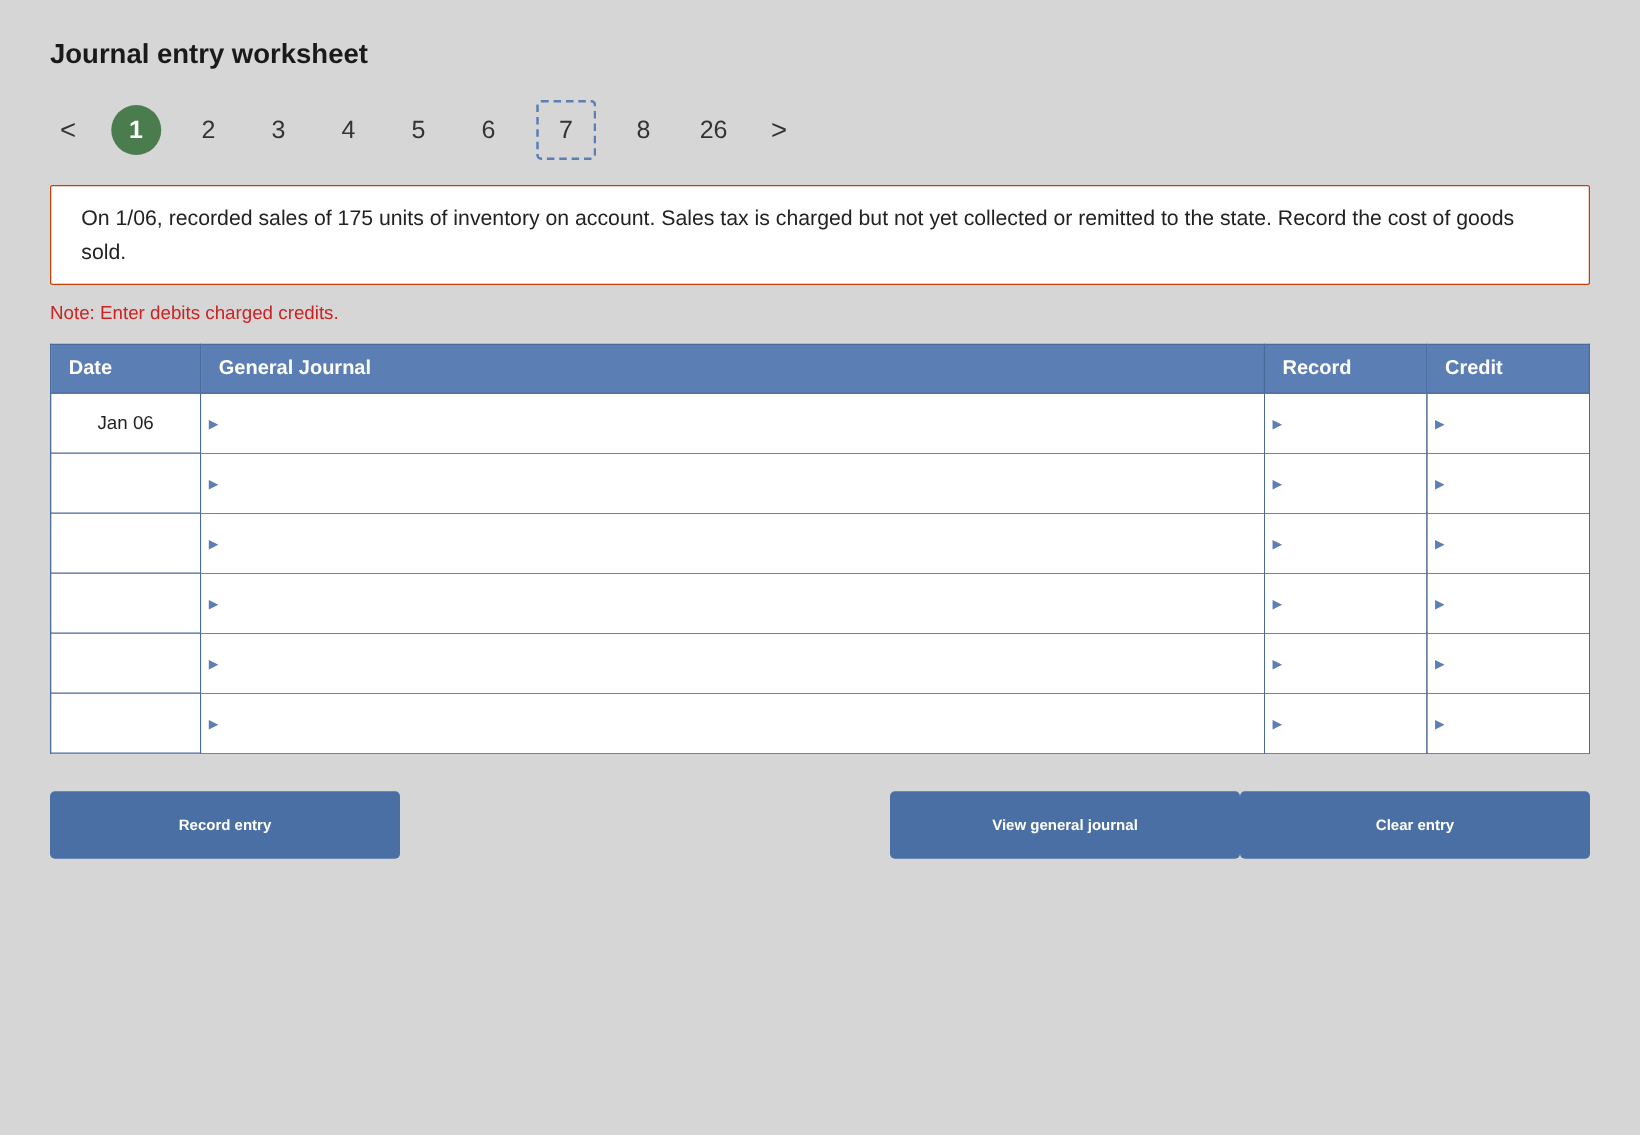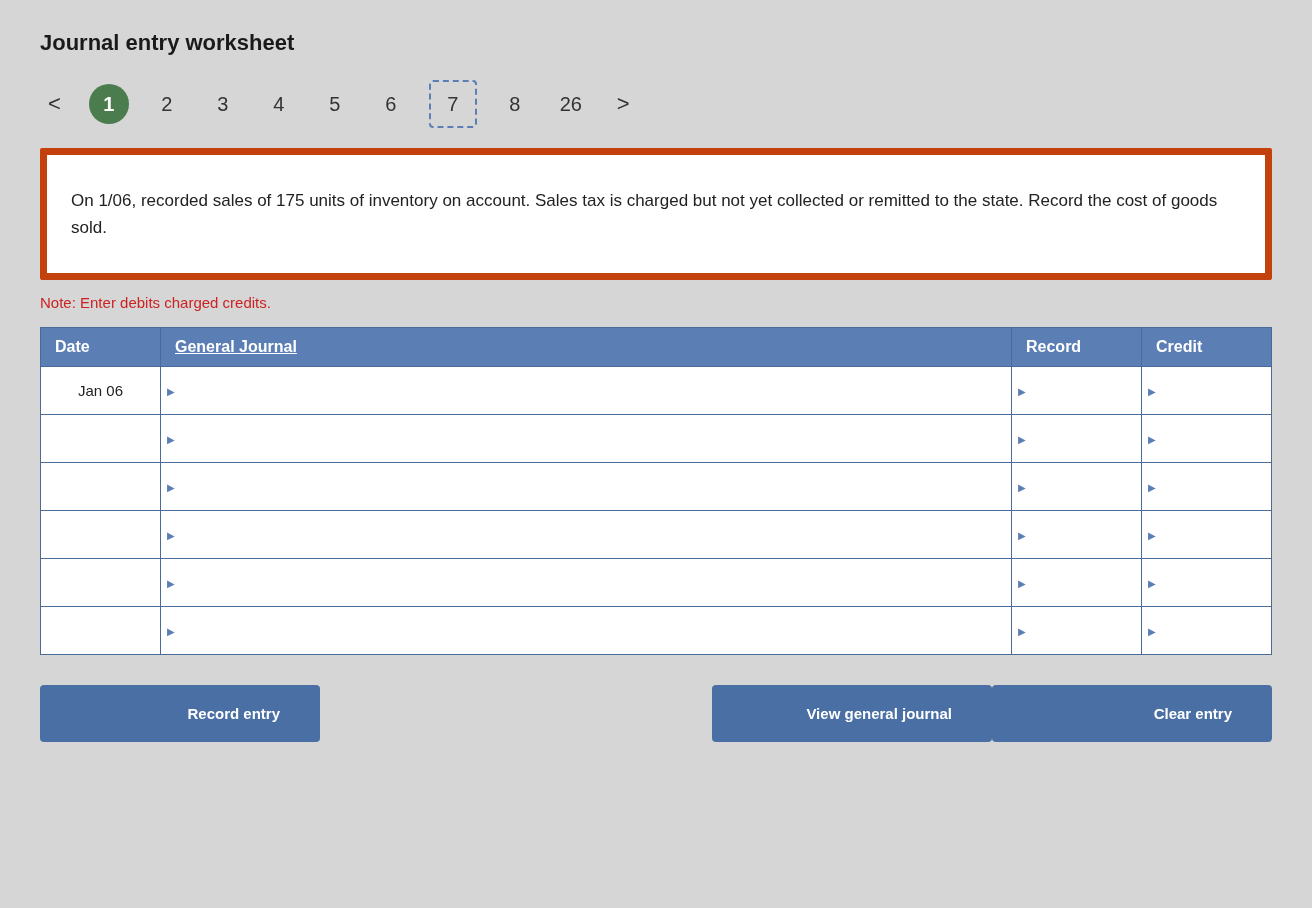--- a/index.html
+++ b/index.html
@@ -65,23 +65,23 @@
       border: 2px dashed #5b7fb5;
       width: 48px;
       height: 48px;
       display: flex;
       align-items: center;
       justify-content: center;
       border-radius: 4px;
     }
 
     .description-box {
-      border: 7px solid #c2410c;
+      border: 1px solid #c2410c;
       background-color: #fff;
-      padding: 32px 24px;
+      padding: 12px 24px;
       margin-bottom: 14px;
       border-radius: 2px;
     }
 
     .description-text {
       font-size: 17px;
       color: #222;
       line-height: 1.6;
     }
 
@@ -106,21 +106,20 @@
       border: 1px solid #4a6a9a;
       text-align: left;
     }
 
     .journal-table th.date-col {
       width: 120px;
     }
 
     .journal-table th.journal-col {
       width: auto;
-      text-decoration: underline;
     }
 
     .journal-table th.debit-col,
     .journal-table th.credit-col {
       width: 130px;
     }
 
     .journal-table td {
       border: 1px solid #4a6a9a;
       padding: 0;
@@ -189,27 +188,26 @@
     .buttons-row {
       display: flex;
       gap: 0;
       align-items: center;
     }
 
     .btn {
       background-color: #4a6fa5;
       color: white;
       border: none;
-      font-size: 15px;
+      font-size: 12px;
       font-weight: bold;
       padding: 20px 40px;
       cursor: pointer;
       border-radius: 4px;
       min-width: 280px;
-      text-align: right;
     }
 
     .buttons-row .btn-record {
       margin-right: 30px;
     }
 
     .buttons-row .btn-view {
       margin-left: auto;
     }
   </style>

